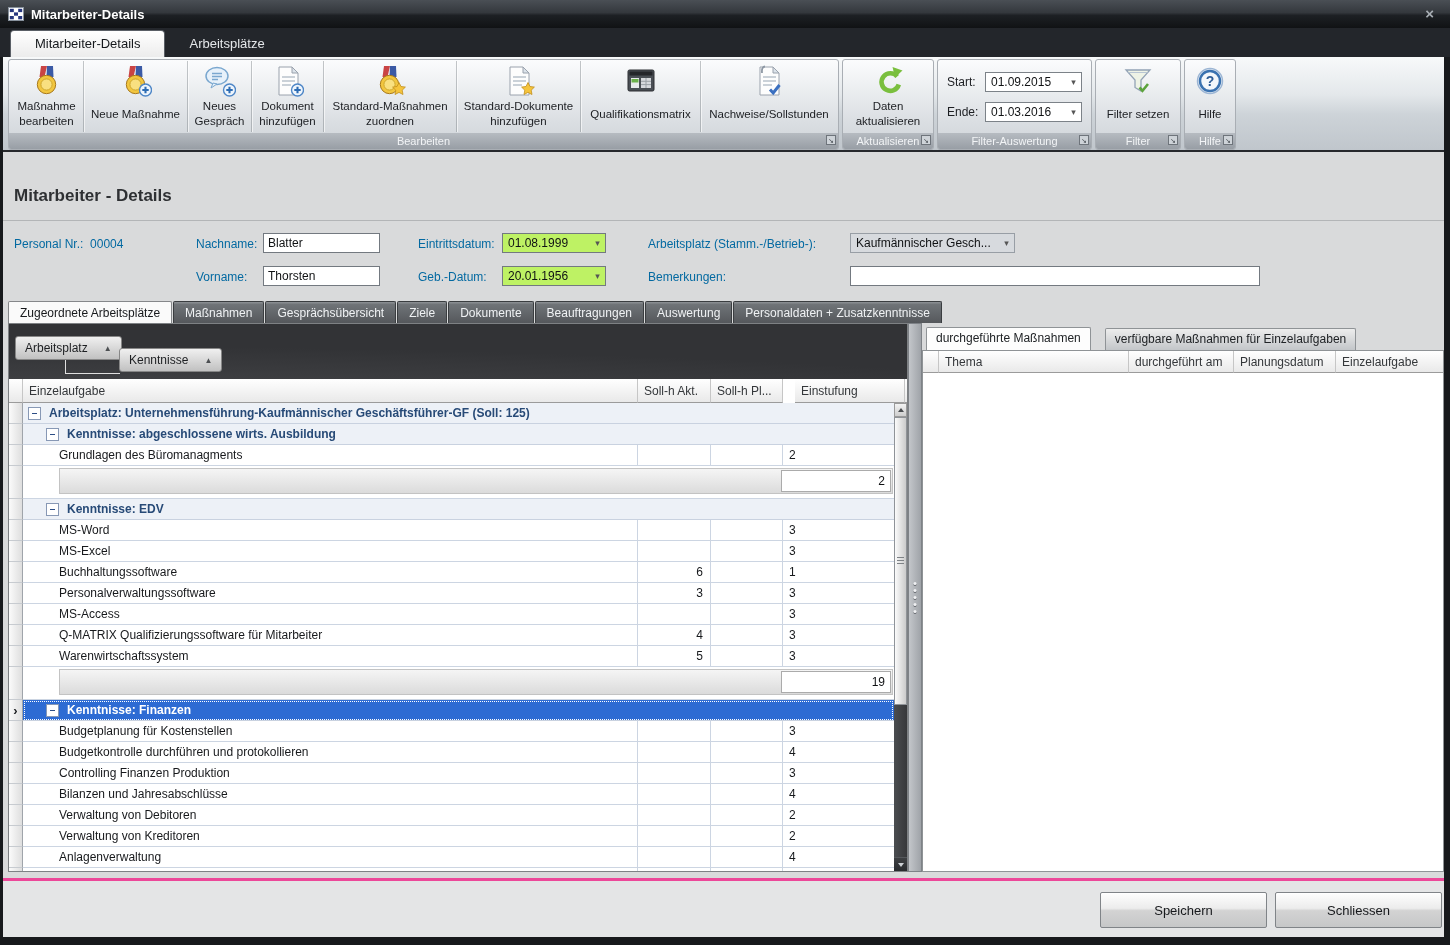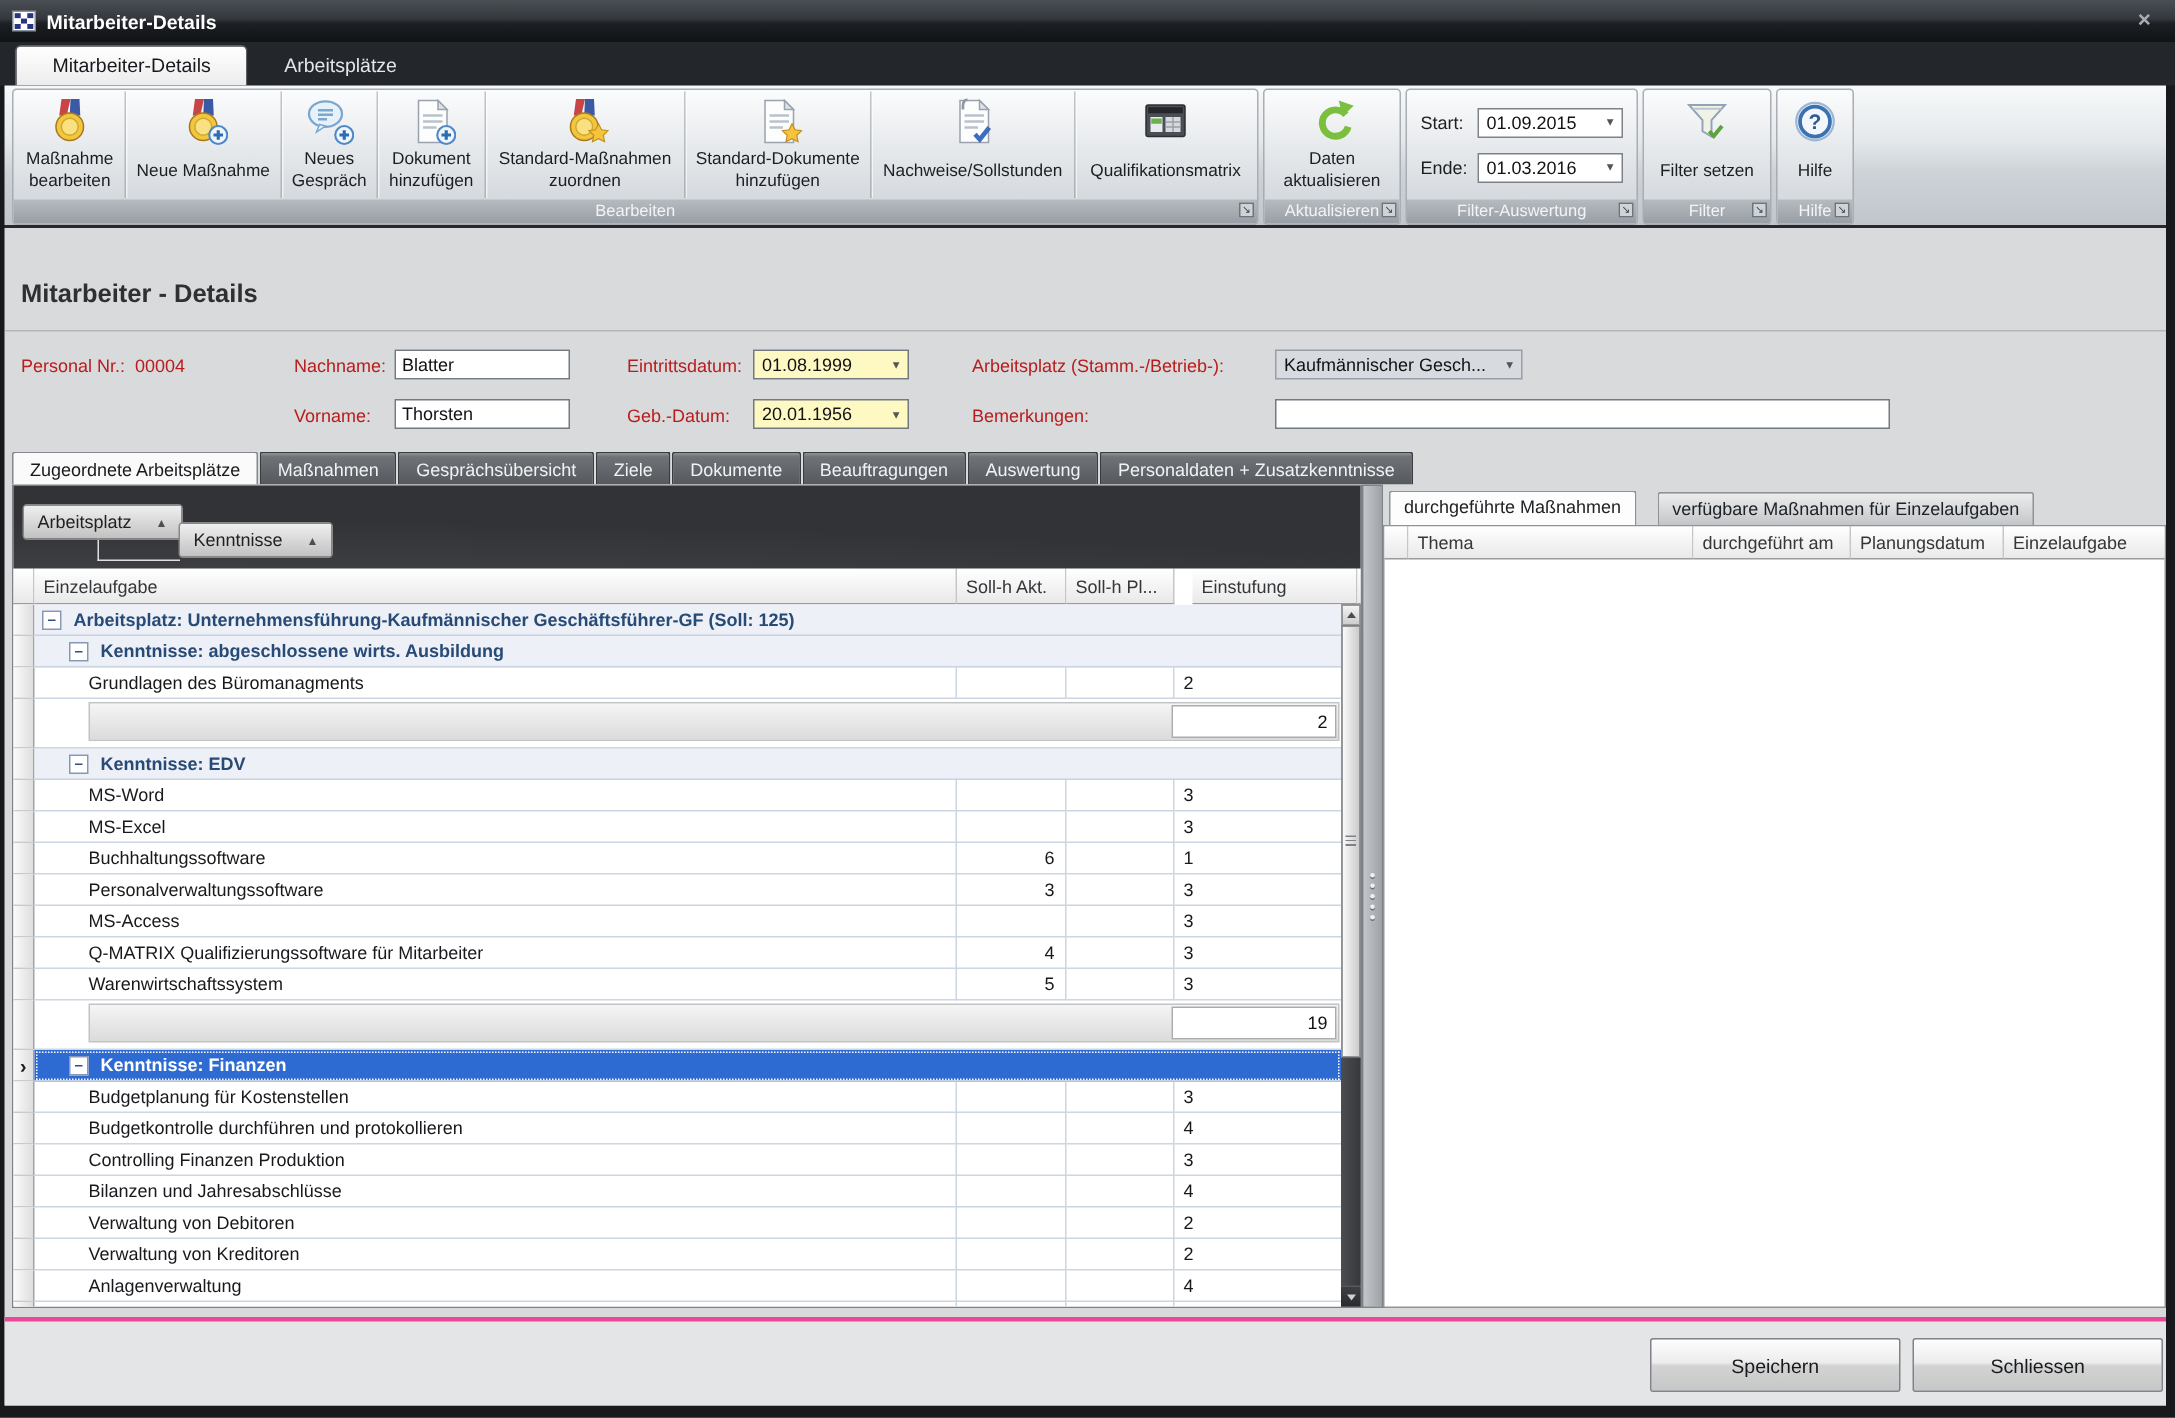--- a/index.html
+++ b/index.html
@@ -43,24 +43,24 @@
   .rfield-label{width:38px;}
   .combo{display:inline-flex;align-items:center;background:#fff;border:1px solid #7c8288;height:20px;box-sizing:border-box;}
   .rfield .combo{width:97px;}
   .combo-value{flex:1;padding-left:5px;font-size:12px;color:#101214;white-space:nowrap;overflow:hidden;}
   .combo-arrow{width:15px;text-align:center;color:#555;font-size:9px;flex:none;}
 
   
   .main{position:absolute;top:152px;left:3px;width:1441px;height:785px;background:#d9dadb;overflow:hidden;}
   .heading{position:absolute;top:34px;left:11px;font-size:17px;font-weight:bold;color:#2e3033;}
   .hr{position:absolute;top:68px;left:0;right:0;height:1px;background:#b3b5b7;}
-  .flabel{position:absolute;font-size:12px;color:#b91c1c;height:20px;line-height:20px;white-space:nowrap;}
+  .flabel{position:absolute;font-size:12px;color:#0369a1;height:20px;line-height:20px;white-space:nowrap;}
   .tinput{position:absolute;height:20px;border:1px solid #737980;background:#fff;font-size:12px;
     padding:0 4px;box-sizing:border-box;color:#101214;}
-  .fcombo{position:absolute;height:20px;display:flex;align-items:center;background:#fef9c3;
+  .fcombo{position:absolute;height:20px;display:flex;align-items:center;background:#bef264;
     border:1px solid #737980;box-sizing:border-box;}
   .fcombo.gray{background:#d7dade;border-color:#989ea5;}
 
   
   .dtabs{position:absolute;top:149px;left:5px;height:22px;display:flex;align-items:flex-end;}
   .dtab{height:22px;line-height:22px;padding:0 11px;font-size:12px;color:#f0f2f4;box-sizing:border-box;
     background:linear-gradient(#8f9397 0%,#6f7377 12%,#55585c 100%);
     border:1px solid #3a3d40;border-bottom:none;border-radius:2px 2px 0 0;margin-right:1px;white-space:nowrap;}
   .dtab.active{background:#fafafa;color:#17191c;border-color:#85878a;}
 
@@ -254,44 +254,44 @@
               <svg viewBox="0 0 32 32" style="width:32px;height:32px">
                 <path d="M7 2h13l6 6v22H7z" fill="#fdfdfd" stroke="#9aa2ad"></path>
                 <path d="M20 2l6 6h-6z" fill="#dce3ea" stroke="#9aa2ad"></path>
                 <path d="M10 12h13M10 16h13M10 20h9" stroke="#b9c2cc" stroke-width="1.6"></path>
                 <path d="M25 17.5l2 4 4.4.6-3.2 3.1.8 4.3-4-2.1-4 2.1.8-4.3-3.2-3.1 4.4-.6z" fill="#f5c43c" stroke="#c28f1d" stroke-width=".8"></path>
               </svg>
             </span>
             <span class="rbtn-label">Standard-Dokumente
 hinzufügen</span>
           </div>
-          <div class="rbtn" style="width:136px">
-            <span class="icon32" style="width:32px;height:32px">
-              <svg viewBox="0 0 32 32" style="width:32px;height:32px">
-                <path d="M7 2h13l6 6v22H7z" fill="#fdfdfd" stroke="#9aa2ad"></path>
-                <path d="M20 2l6 6h-6z" fill="#dce3ea" stroke="#9aa2ad"></path>
-                <path d="M10 12h13M10 16h13M10 20h9" stroke="#b9c2cc" stroke-width="1.6"></path>
-                <path d="M12 1.5c-3.2 0-3.2 4-3 6.5" fill="none" stroke="#8e98a4" stroke-width="1.8"></path>
-                <path d="M17 24.5l3.2 3.5 6.3-8" fill="none" stroke="#3a6fc0" stroke-width="3"></path>
-              </svg>
-            </span>
-            <span class="rbtn-label">Nachweise/Sollstunden</span>
-          </div>
           <div class="rbtn" style="width:120px">
             <span class="icon32" style="width:32px;height:32px">
               <svg viewBox="0 0 32 32" style="width:32px;height:32px">
                 <rect x="3" y="5" width="26" height="21" rx="1.5" fill="#4a4f55" stroke="#2c2f33"></rect>
                 <rect x="4.5" y="6.5" width="23" height="4" fill="#24262a"></rect>
                 <rect x="6" y="13" width="8" height="10" fill="#e8eaec"></rect>
                 <rect x="6.5" y="14" width="7" height="3.5" fill="#6cb14c"></rect>
                 <rect x="16" y="13" width="10" height="10" fill="#d6d9dd"></rect>
                 <path d="M16 16.3h10M16 19.6h10M21 13v10" stroke="#9aa0a6" stroke-width="1"></path>
               </svg>
             </span>
             <span class="rbtn-label">Qualifikationsmatrix</span>
+          </div>
+          <div class="rbtn" style="width:136px">
+            <span class="icon32" style="width:32px;height:32px">
+              <svg viewBox="0 0 32 32" style="width:32px;height:32px">
+                <path d="M7 2h13l6 6v22H7z" fill="#fdfdfd" stroke="#9aa2ad"></path>
+                <path d="M20 2l6 6h-6z" fill="#dce3ea" stroke="#9aa2ad"></path>
+                <path d="M10 12h13M10 16h13M10 20h9" stroke="#b9c2cc" stroke-width="1.6"></path>
+                <path d="M12 1.5c-3.2 0-3.2 4-3 6.5" fill="none" stroke="#8e98a4" stroke-width="1.8"></path>
+                <path d="M17 24.5l3.2 3.5 6.3-8" fill="none" stroke="#3a6fc0" stroke-width="3"></path>
+              </svg>
+            </span>
+            <span class="rbtn-label">Nachweise/Sollstunden</span>
           </div>
         </div>
         <div class="rlabel">
           <span>Bearbeiten</span>
           <span class="launcher">↘</span>
         </div>
       </div>
       <div class="rgroup">
         <div class="rbtns">
           <div class="rbtn" style="width:88px">

